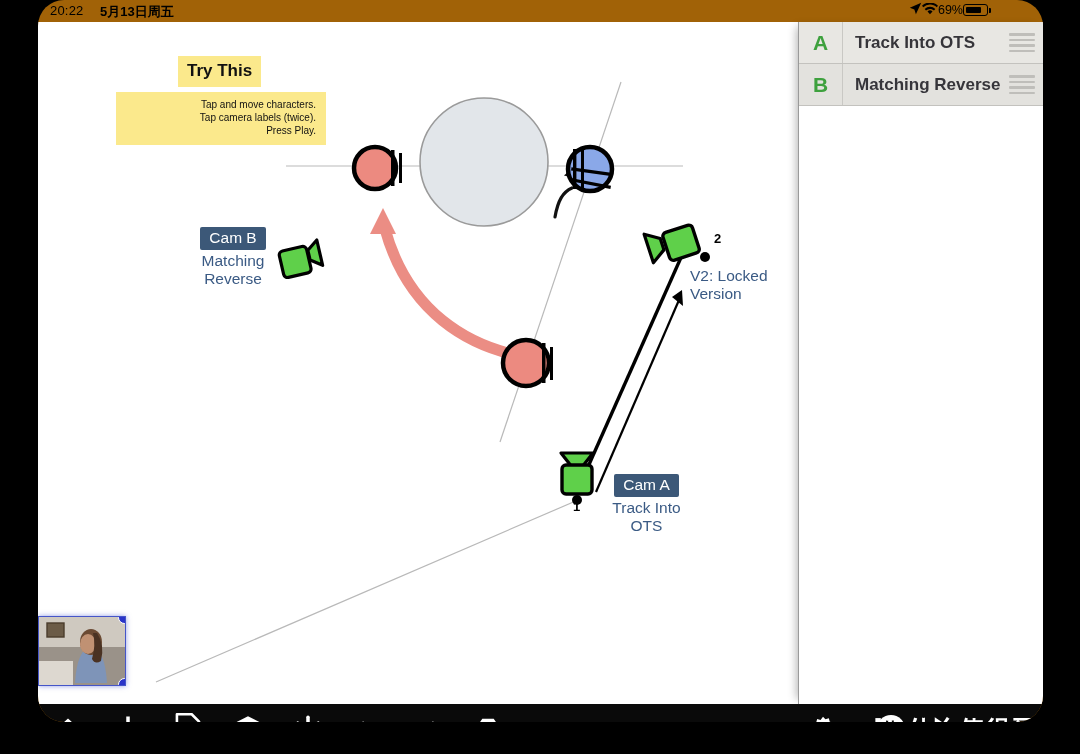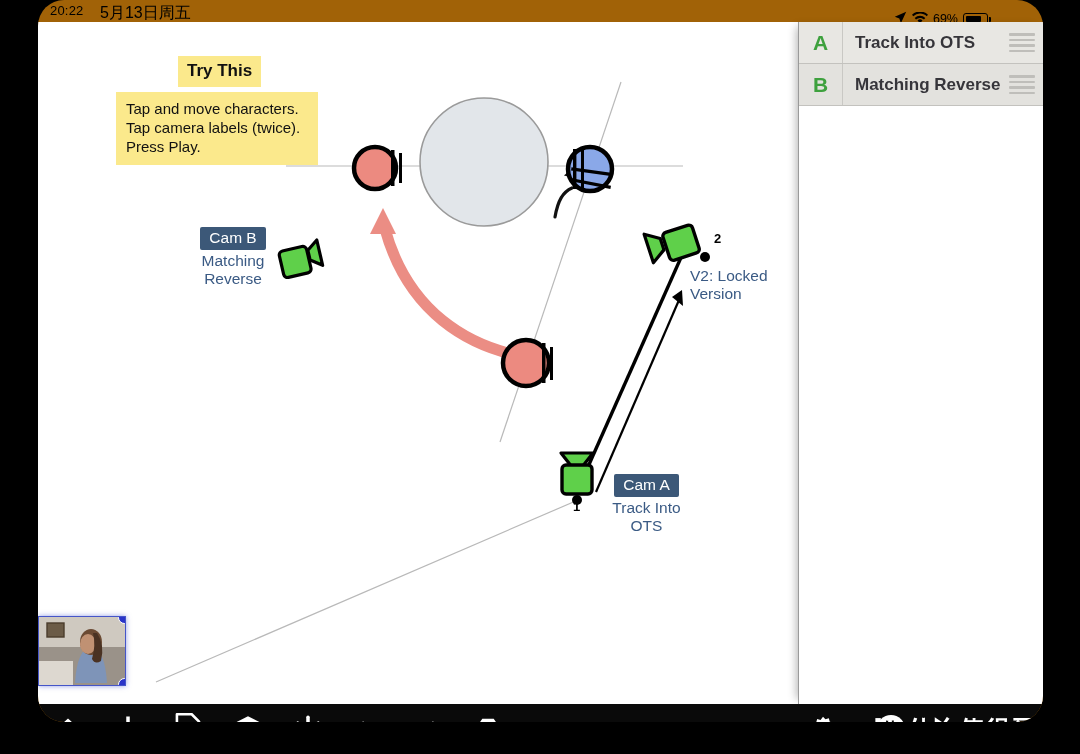--- a/index.html
+++ b/index.html
@@ -29,25 +29,25 @@
     position: absolute; left: 0; top: 0;
     width: 1005px; height: 22px;
     font-size: 13px; color: #000;
   }
   .sb-time {
     position: absolute; left: 12px; top: 3px;
     font-size: 13px; font-weight: 400; letter-spacing: .2px;
   }
   .sb-date {
     position: absolute; left: 62px; top: 3px;
-    font-size: 16px; font-weight: 400;
+    font-size: 13px; font-weight: 700;
   }
   .sb-right {
-    position: absolute; right: 55px; top: 11px;
-    display: flex; align-items: center; gap: 5px;
+    position: absolute; right: 55px; top: 2px;
+    display: flex; align-items: center; 
     font-size: 12.5px;
   }
   .sb-batt {
     width: 25px; height: 12px;
     border: 1.3px solid #000; border-radius: 3px;
     position: relative; box-sizing: border-box;
   }
   .sb-batt::after {
     content: ""; position: absolute; right: -3.5px; top: 3.2px;
     width: 2px; height: 5px; background: #000; border-radius: 0 1px 1px 0;
@@ -74,22 +74,23 @@
     margin-top: 32px;
   }
   #note-title {
     left: 140px; top: 2px;
     font-size: 17px; font-weight: bold;
     padding: 4px 9px 5px 9px;
   }
   #note-body {
     left: 78px; top: 38px;
     width: 190px;
-    font-size: 15px;
-    padding: 7px 2px 8px 10px;
+    font-size: 10px;
+    padding: 7px 10px 8px 10px;
+    text-align: right;
   }
   
   .cam-group { position: absolute; text-align: center; }
   .cam-chip {
     display: inline-block;
     background: #3c5878;
     color: #ffffff;
     font-size: 15.5px;
     padding: 2px 9px 3px 9px;
     border-radius: 2px;

